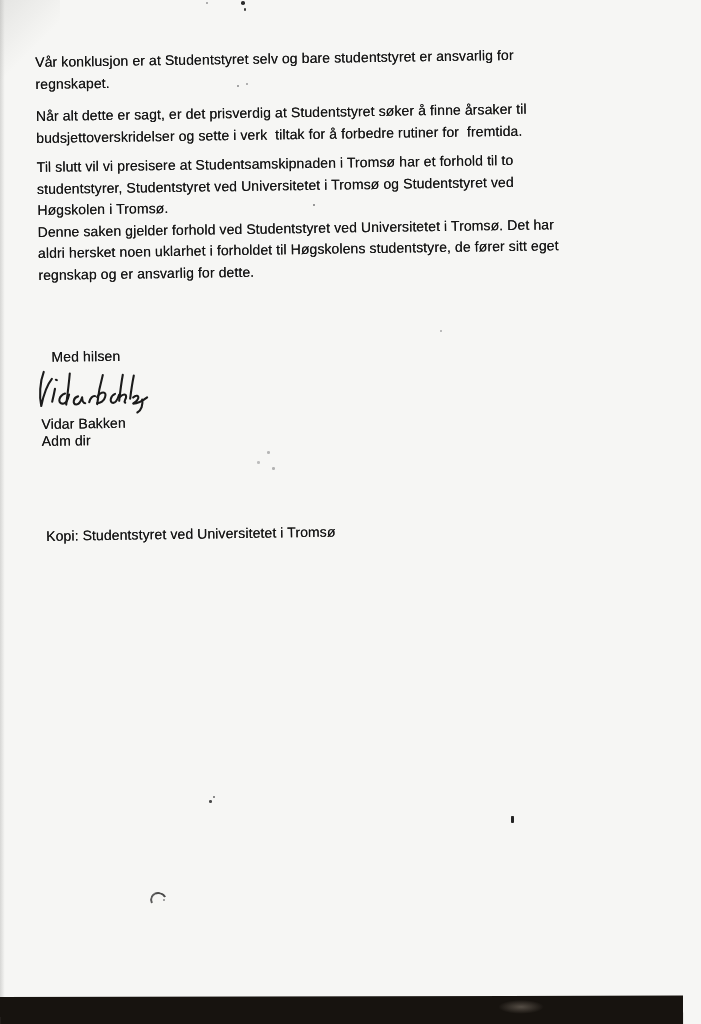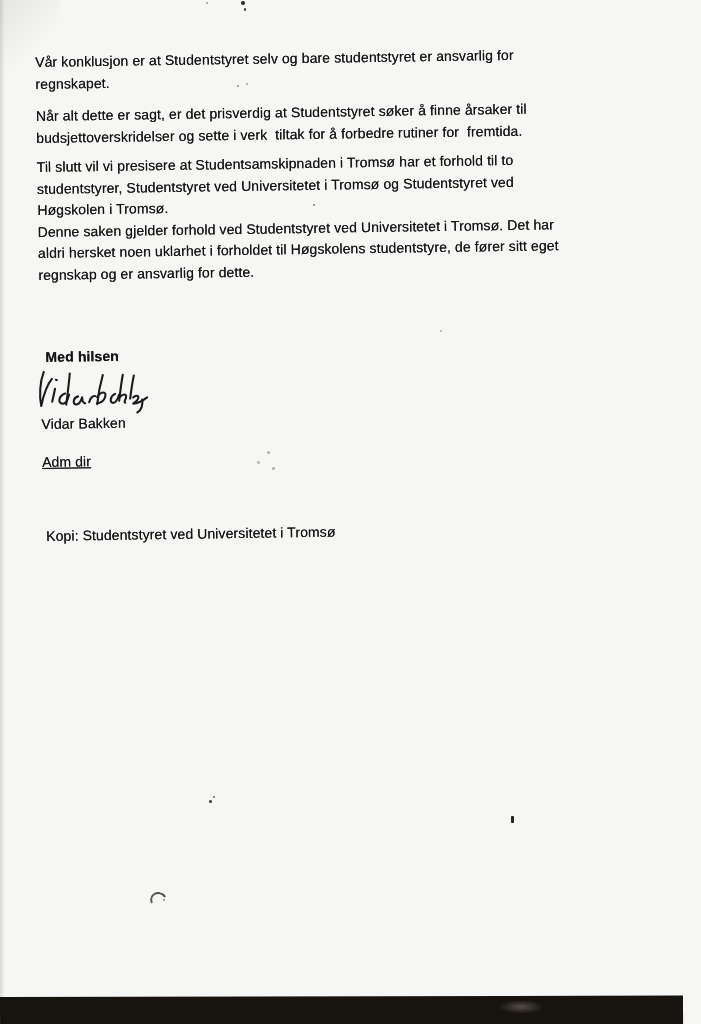--- a/index.html
+++ b/index.html
@@ -32,24 +32,24 @@
     transform-origin:0 0;
     font-size:14px;
     line-height:21.5px;
     letter-spacing:0.1px;
     color:#141414;
     text-shadow:0 0 0.5px rgba(20,20,20,0.85);
   }
   .para { position:absolute; left:0; }
   .line { white-space:pre; }
 
-  .closing    { position:absolute; left:6px;  top:295px;font-weight:bold; }
+  .closing    { position:absolute; left:12px;  top:295px; }
   .sig-svg    { position:absolute; left:-3px; top:316px; }
   .signer     { position:absolute; left:1px;  top:364px; line-height:17px; }
-  .signer2    { position:absolute; left:1px;  top:402px; line-height:17px;text-decoration:underline; }
+  .signer2    { position:absolute; left:1px;  top:381px; line-height:17px; }
   .copy-line  { position:absolute; left:4px;  top:474px; }
 
   .scan-bar {
     position:absolute; left:0; top:997px; width:683px; height:29px;
     background:#17130f;
     transform:rotate(-0.12deg);
     transform-origin:0 0;
   }
   .scan-bar .smudge {
     position:absolute; left:498px; top:4px; width:46px; height:14px;

